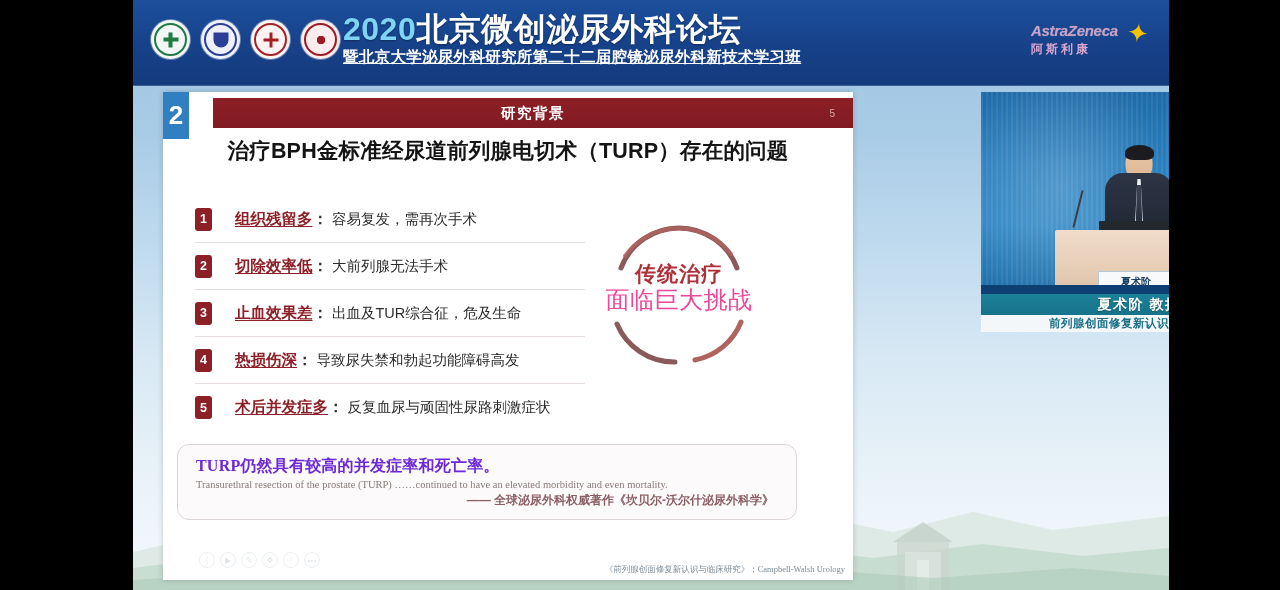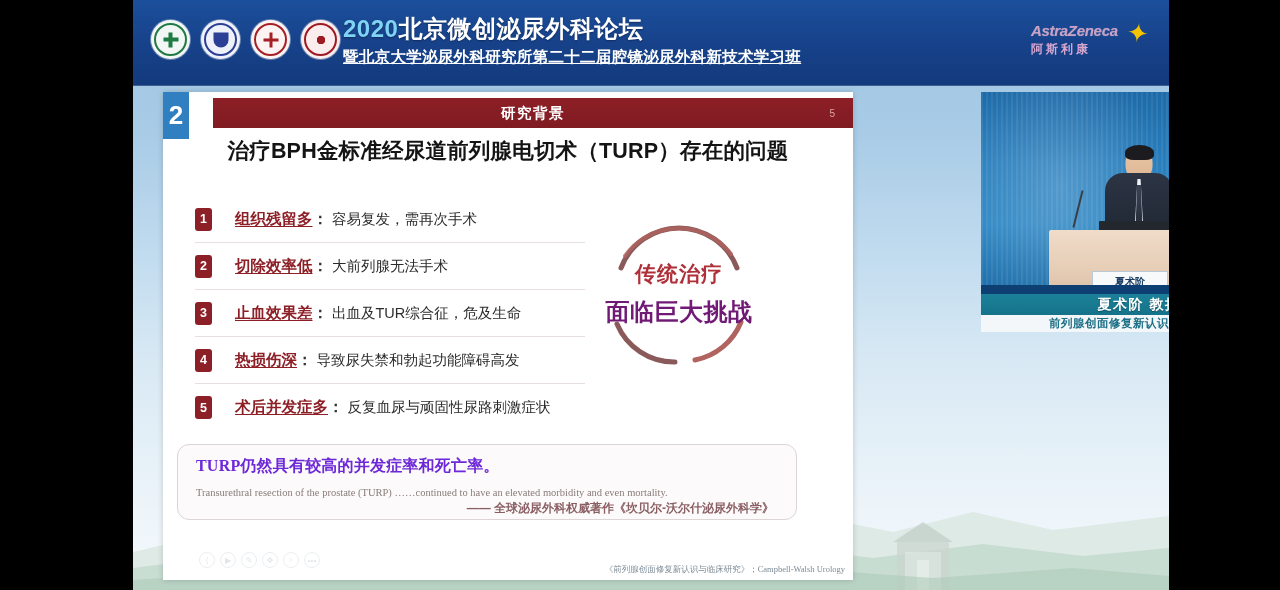--- a/index.html
+++ b/index.html
@@ -51,21 +51,21 @@
   .l2 .core { background: #2b3f96; border-radius: 0 0 50% 50%; }
   .l3 { background: #fdf3f3; color: #a51f24; }
   .l3 .core { background:
       linear-gradient(#a51f24,#a51f24) center/100% 3px no-repeat,
       linear-gradient(#a51f24,#a51f24) center/3px 100% no-repeat; }
   .l4 { background: #fbeced; color: #9d1a22; }
   .l4 .core { background: radial-gradient(circle,#9d1a22 40%, transparent 41%); }
 
   .banner-titles { position: absolute; left: 210px; top: 14px; }
   .banner-title-1 {
-    font-size: 24px; font-weight: bold; color: #ffffff;
+    font-size: 32px; font-weight: bold; color: #ffffff;
     letter-spacing: .5px; line-height: 30px;
     text-shadow: 0 1px 2px rgba(0,0,0,.35);
   }
   .banner-title-1 .yr { color: #7fd4f5; }
   .banner-title-2 {
     font-size: 15.5px; font-weight: bold; color: #ffffff;
     letter-spacing: .3px; line-height: 22px; margin-top: 2px; text-decoration: underline;
   }
 
   .az-logo {
@@ -157,39 +157,38 @@
   .circle-graphic svg { position: absolute; inset: 0; }
   .cg-text {
     position: absolute; left: 0; right: 0; top: 52px;
     text-align: center; line-height: 1.16;
   }
   .cg-l1 {
     font-size: 21px; font-weight: bold; color: #b0303a;
     letter-spacing: 1px;
   }
   .cg-l2 {
-    font-size: 24px; font-weight: bold; color: #701a75;
+    font-size: 24px; font-weight: normal; color: #ec4899;
     letter-spacing: .5px;
-    margin-top: 12px;
   }
 
   
   .quote-box {
     position: absolute; left: 14px; top: 352px; width: 620px; height: 76px;
     border: 1px solid #ddd5d5; border-radius: 12px;
     background: #fcfafa;
     padding: 11px 18px 0 18px;
   }
   .q-cn {
     font-size: 16px; color: #6d28d9; font-weight: bold;
     font-family: "Liberation Serif", "DejaVu Serif", serif;
     letter-spacing: .2px;
   }
   .q-en {
-    font-size: 10.5px; color: #8a7b7b; margin-top: 10px;
+    font-size: 10.5px; color: #8a7b7b; margin-top: 2px;
     font-family: "Liberation Serif", "DejaVu Serif", serif;
   }
   .q-src {
     font-size: 12px; color: #8a5f63; font-weight: bold;
     text-align: right; margin-top: 2px; padding-right: 4px;
   }
 
   .slide-footer {
     position: absolute; right: 8px; bottom: 4px;
     font-size: 8.5px; color: #7d8b96;
@@ -217,21 +216,21 @@
     position: absolute; inset: 0;
     background:
       repeating-linear-gradient(90deg, rgba(255,255,255,.07) 0 2px, rgba(0,0,0,0) 2px 5px),
       linear-gradient(180deg,#1d6aa8 0%, #2a7fbd 30%, #2f87c4 55%, #1f6ea8 85%, #0e4a7c 100%);
   }
   .vp-glow {
     position: absolute; left: -10%; top: -20%; width: 70%; height: 120%;
     background: radial-gradient(ellipse at center, rgba(255,255,255,.18), rgba(255,255,255,0) 65%);
   }
   .podium {
-    position: absolute; left: 68px; bottom: 36px; width: 162px; height: 66px;
+    position: absolute; left: 74px; bottom: 36px; width: 162px; height: 66px;
     background: linear-gradient(180deg,#f0dcc9 0%, #e6cdb6 60%, #dcc0a6 100%);
     border-radius: 2px 2px 0 0;
   }
   .podium-plate {
     position: absolute; left: 50%; bottom: 4px; transform: translateX(-50%);
     width: 76px; height: 21px; background: #f7f9fb;
     border: 1px solid #b9c9d6;
     display: flex; align-items: center; justify-content: center;
     font-size: 10px; font-weight: bold; color: #1c3f63;
   }

